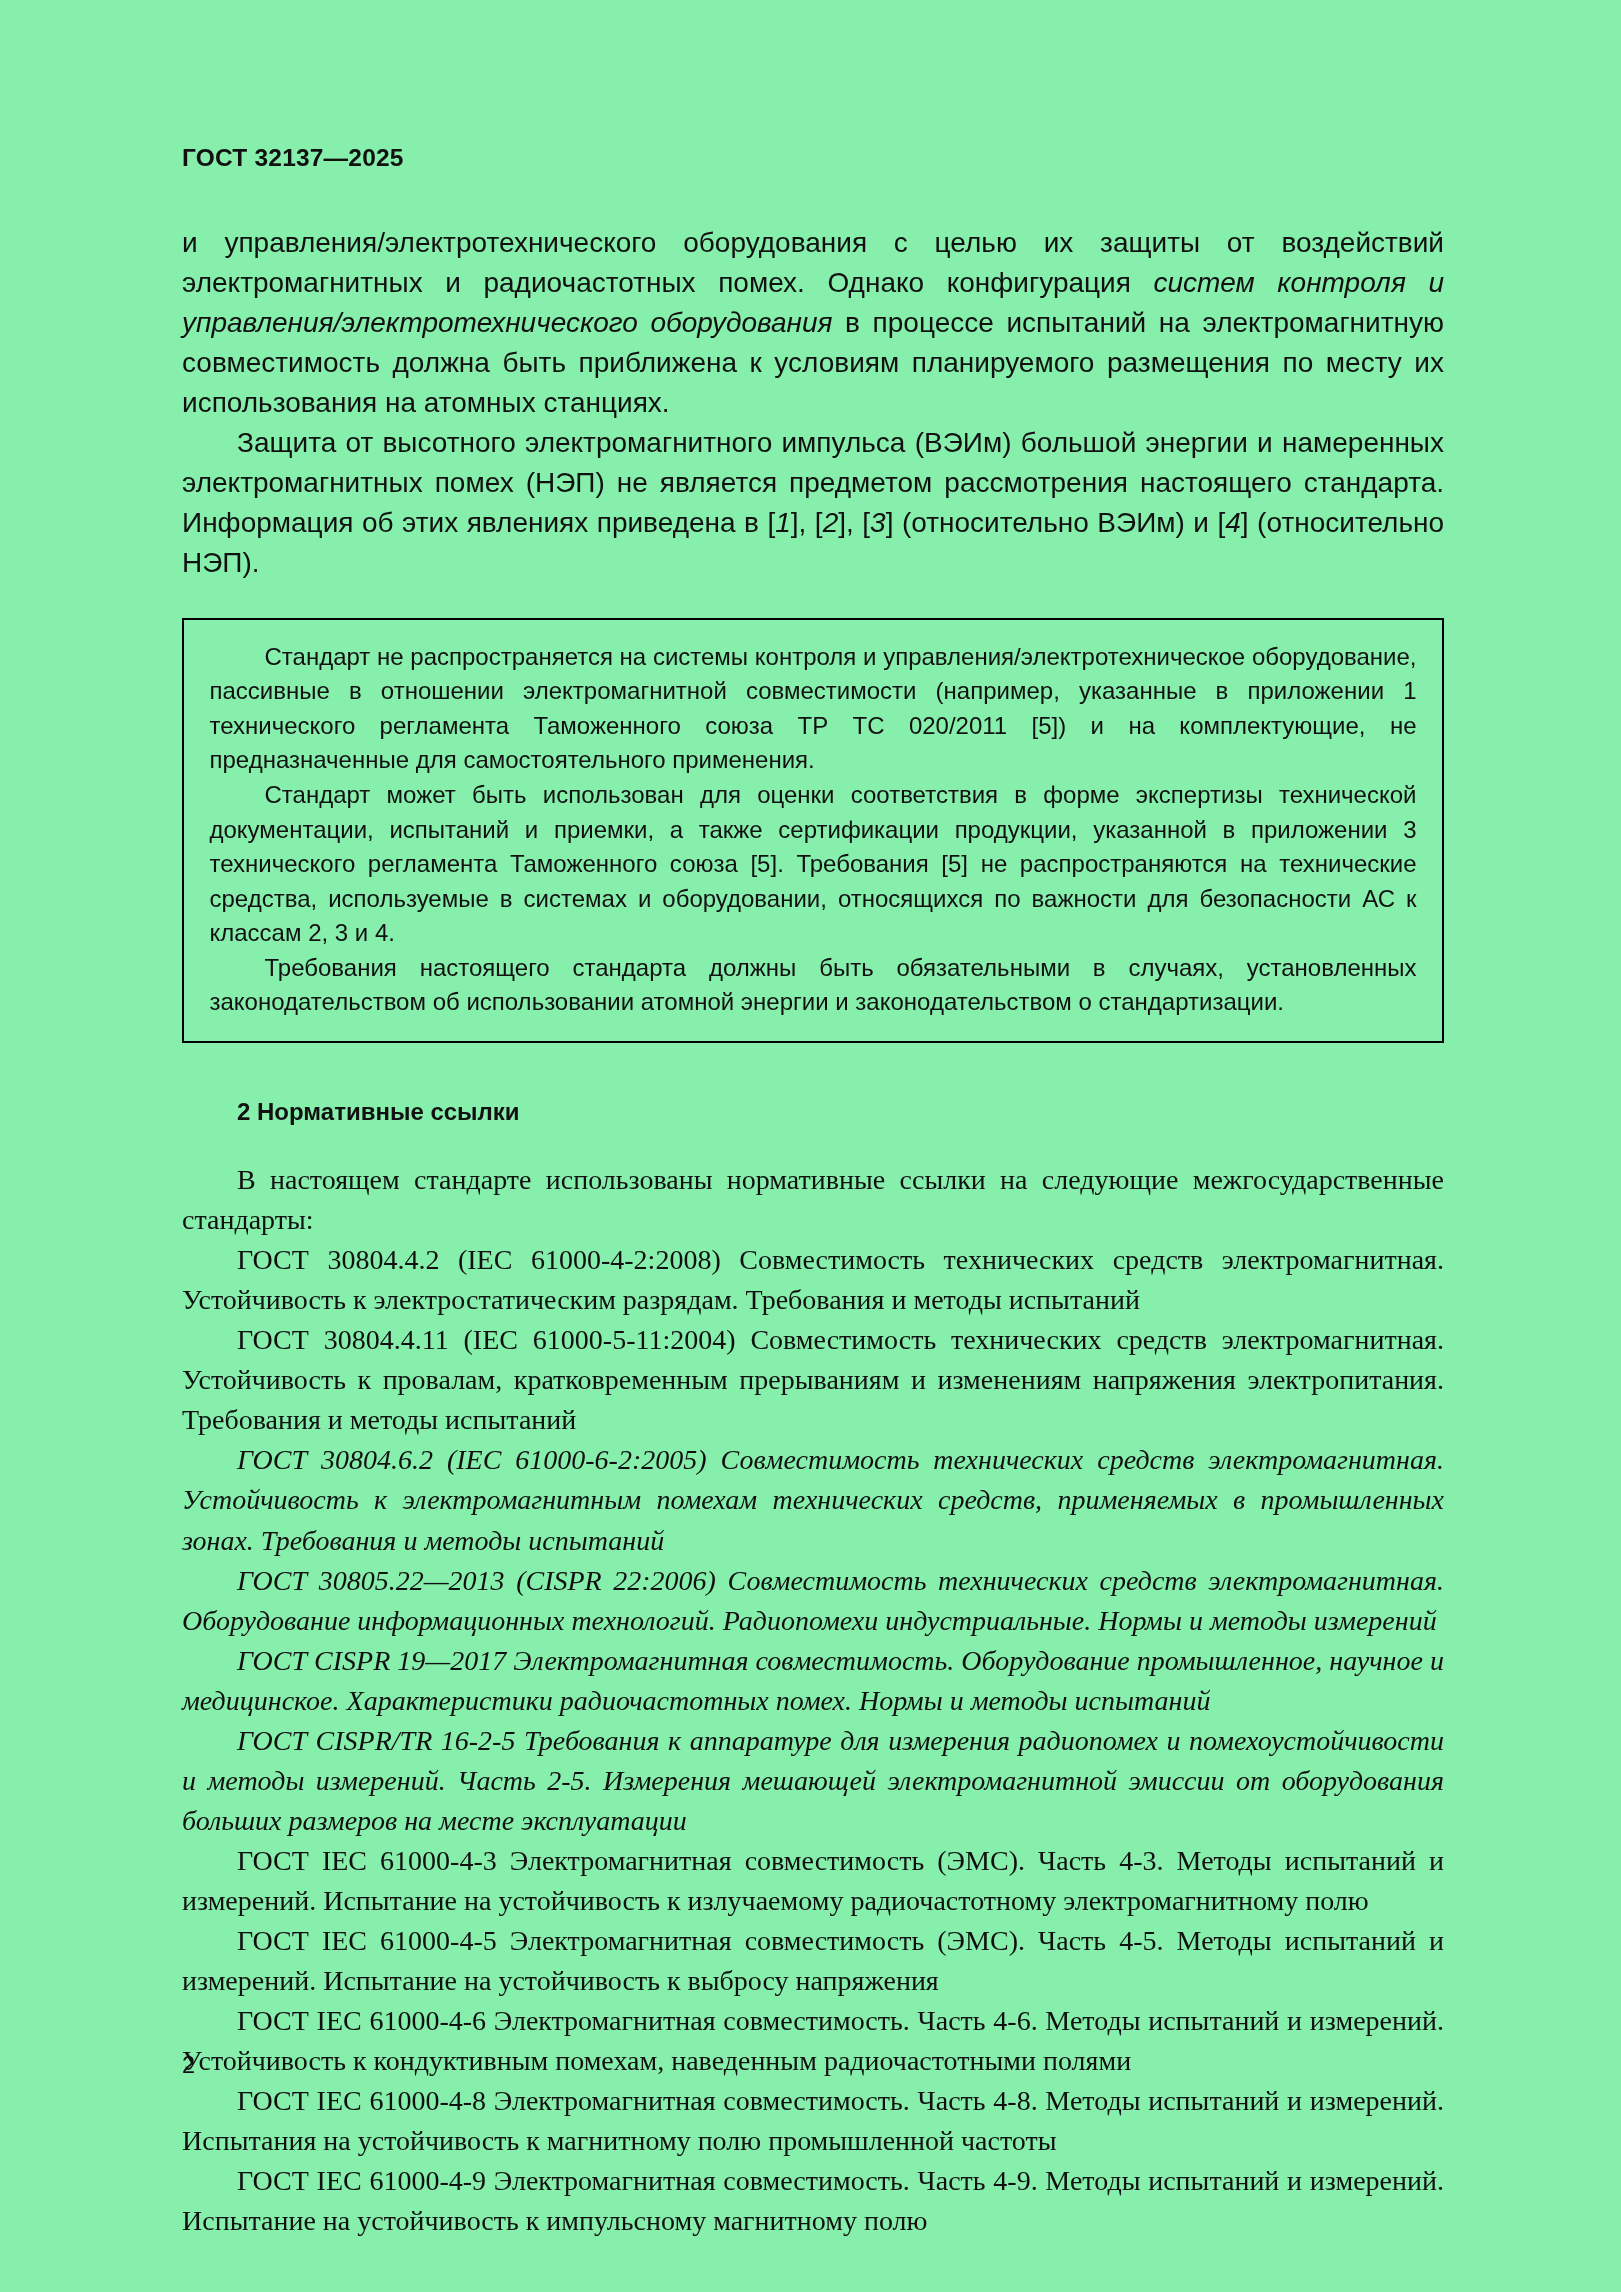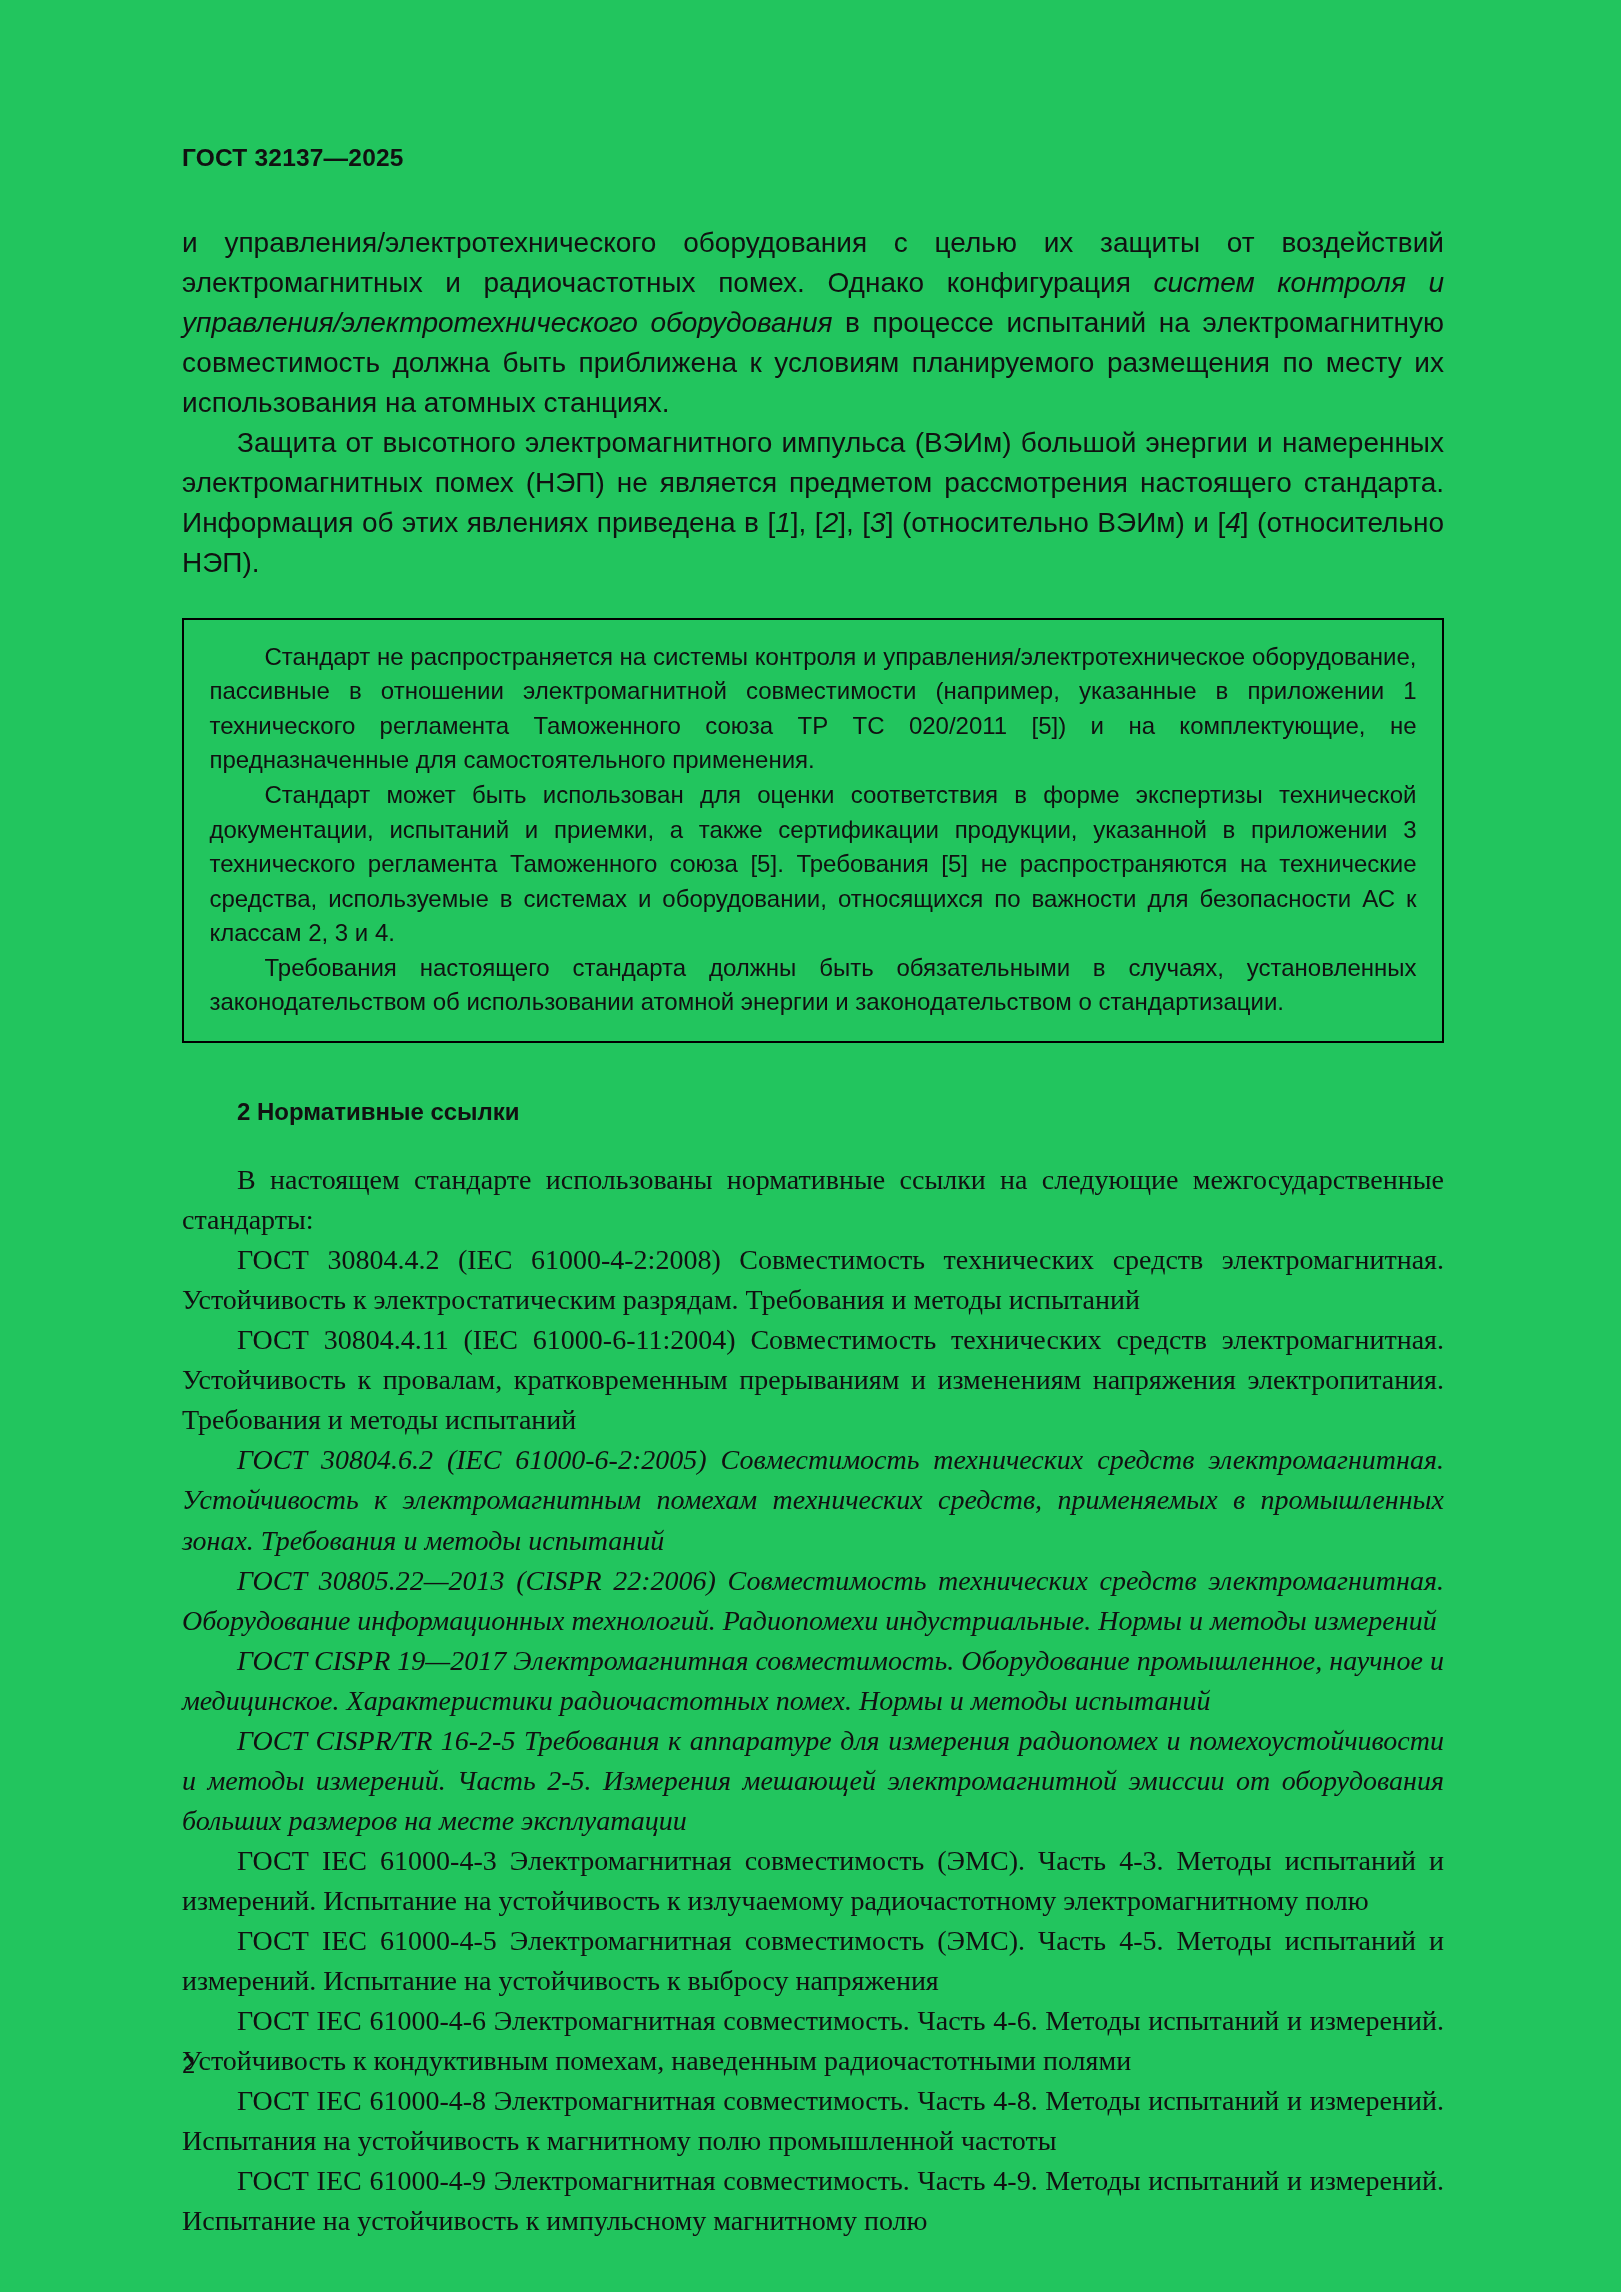--- a/index.html
+++ b/index.html
@@ -10,21 +10,21 @@
   }
   body {
     font-family: "Liberation Sans", sans-serif;
     color: #111111;
   }
   .page {
     position: relative;
     width: 1621px;
     height: 2293px;
     margin: 0 auto;
-    background: #22c55e;
+    background: #86efac;
     box-sizing: border-box;
     padding: 12px;
     overflow: hidden;
   }
   .content {
     position: absolute;
     left: 182px;
     top: 145px;
     width: 1262px;
   }
@@ -99,21 +99,21 @@
       <p class="indent">Стандарт не распространяется на системы контроля и управления/электротехническое оборудование, пассивные в отношении электромагнитной совместимости (например, указанные в приложении 1 технического регламента Таможенного союза ТР ТС 020/2011 [5]) и на комплектующие, не предназначенные для самостоятельного применения.</p>
       <p class="indent">Стандарт может быть использован для оценки соответствия в форме экспертизы технической документации, испытаний и приемки, а также сертификации продукции, указанной в приложении 3 технического регламента Таможенного союза [5]. Требования [5] не распространяются на технические средства, используемые в системах и оборудовании, относящихся по важности для безопасности АС к классам 2, 3 и 4.</p>
       <p class="indent">Требования настоящего стандарта должны быть обязательными в случаях, установленных законодательством об использовании атомной энергии и законодательством о стандартизации.</p>
     </div>
 
     <h2 class="section-title">2 Нормативные ссылки</h2>
 
     <div class="refs">
       <p class="indent">В настоящем стандарте использованы нормативные ссылки на следующие межгосударственные стандарты:</p>
       <p class="indent">ГОСТ 30804.4.2 (IEC 61000-4-2:2008) Совместимость технических средств электромагнитная. Устойчивость к электростатическим разрядам. Требования и методы испытаний</p>
-      <p class="indent">ГОСТ 30804.4.11 (IEC 61000-6-11:2004) Совместимость технических средств электромагнитная. Устойчивость к провалам, кратковременным прерываниям и изменениям напряжения электропитания. Требования и методы испытаний</p>
+      <p class="indent">ГОСТ 30804.4.11 (IEC 61000-5-11:2004) Совместимость технических средств электромагнитная. Устойчивость к провалам, кратковременным прерываниям и изменениям напряжения электропитания. Требования и методы испытаний</p>
       <p class="indent ital">ГОСТ 30804.6.2 (IEC 61000-6-2:2005) Совместимость технических средств электромагнитная. Устойчивость к электромагнитным помехам технических средств, применяемых в промышленных зонах. Требования и методы испытаний</p>
       <p class="indent ital">ГОСТ 30805.22—2013 (CISPR 22:2006) Совместимость технических средств электромагнитная. Оборудование информационных технологий. Радиопомехи индустриальные. Нормы и методы измерений</p>
       <p class="indent ital">ГОСТ CISPR 19—2017 Электромагнитная совместимость. Оборудование промышленное, научное и медицинское. Характеристики радиочастотных помех. Нормы и методы испытаний</p>
       <p class="indent ital">ГОСТ CISPR/TR 16-2-5 Требования к аппаратуре для измерения радиопомех и помехоустойчивости и методы измерений. Часть 2-5. Измерения мешающей электромагнитной эмиссии от оборудования больших размеров на месте эксплуатации</p>
       <p class="indent">ГОСТ IEC 61000-4-3 Электромагнитная совместимость (ЭМС). Часть 4-3. Методы испытаний и измерений. Испытание на устойчивость к излучаемому радиочастотному электромагнитному полю</p>
       <p class="indent"> ГОСТ IEC 61000-4-5 Электромагнитная совместимость (ЭМС). Часть 4-5. Методы испытаний и измерений. Испытание на устойчивость к выбросу напряжения</p>
       <p class="indent">ГОСТ IEC 61000-4-6 Электромагнитная совместимость. Часть 4-6. Методы испытаний и измерений. Устойчивость к кондуктивным помехам, наведенным радиочастотными полями</p>
       <p class="indent">ГОСТ IEC 61000-4-8 Электромагнитная совместимость. Часть 4-8. Методы испытаний и измерений. Испытания на устойчивость к магнитному полю промышленной частоты</p>
       <p class="indent">ГОСТ IEC 61000-4-9 Электромагнитная совместимость. Часть 4-9. Методы испытаний и измерений. Испытание на устойчивость к импульсному магнитному полю</p>
     </div>

